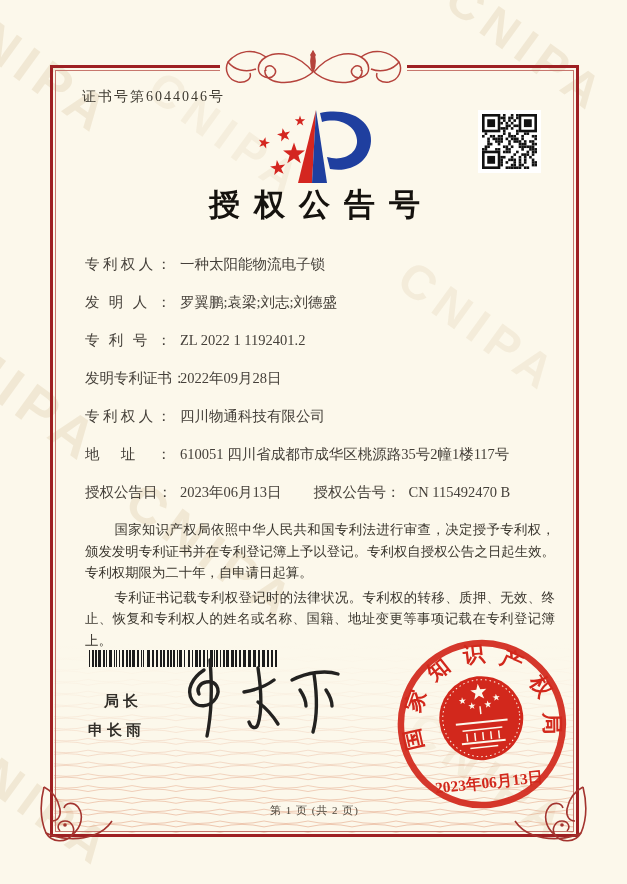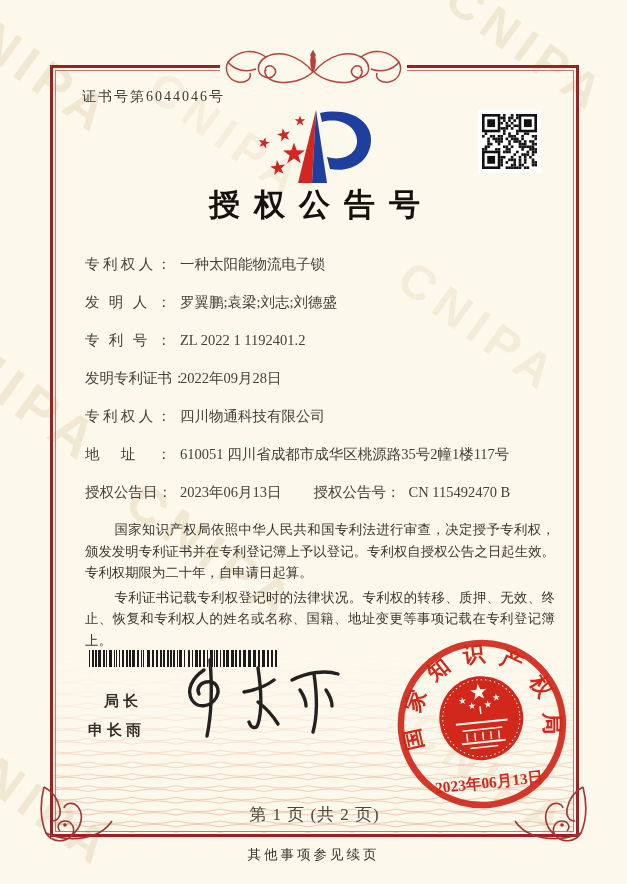--- a/index.html
+++ b/index.html
@@ -44,21 +44,21 @@
             font-size:15px;font-weight:bold;letter-spacing:4px;color:#33302b;z-index:4;}
   .sig-hand{position:absolute;left:166px;top:656px;z-index:4;}
   
   .seal{position:absolute;left:394px;top:636px;width:178px;height:178px;z-index:5;transform:rotate(-6deg);}
   
   .ornament-top{position:absolute;left:220px;top:42px;width:187px;height:50px;background:#fcf8eb;z-index:3;}
   .corner{position:absolute;width:80px;height:62px;z-index:3;}
   .corner.bl{left:38px;top:783px;}
   .corner.br{left:509px;top:783px;transform:scaleX(-1);}
   
-  .page-num{position:absolute;left:50px;top:803px;width:529px;text-align:center;font-size:17px;
+  .page-num{position:absolute;left:50px;top:803px;width:529px;text-align:center;font-size:11px;
             letter-spacing:1px;color:#4c473d;z-index:4;}
   .note{position:absolute;left:0;top:846px;width:627px;text-align:center;font-size:13.5px;
         letter-spacing:3px;color:#37332c;z-index:4;}
   .hidden-defs{position:absolute;width:0;height:0;overflow:hidden;}
 </style>
 </head>
 <body>
 
 <svg class="hidden-defs">
   <defs>
@@ -473,15 +473,14 @@
           <path d="M72,96 V104 M80,96 V104 M88,96 V104 M96,96 V104 M104,96 V104" stroke-width="1.5"></path>
           <path d="M66,106 H110" stroke-width="2"></path>
           <path d="M74,111 H102" stroke-width="1.5"></path>
         </g>
       </g>
       <text x="89" y="152" text-anchor="middle" font-size="15.5" font-weight="bold" fill="#d2281c" font-family="Liberation Serif,serif">2023年06月13日</text>
     </svg>
   </div>
 
   <div class="page-num">第 1 页 (共 2 页)</div>
-  <div class="note">其他事项参见续页</div>
 
 </div>
 
 </body></html>

